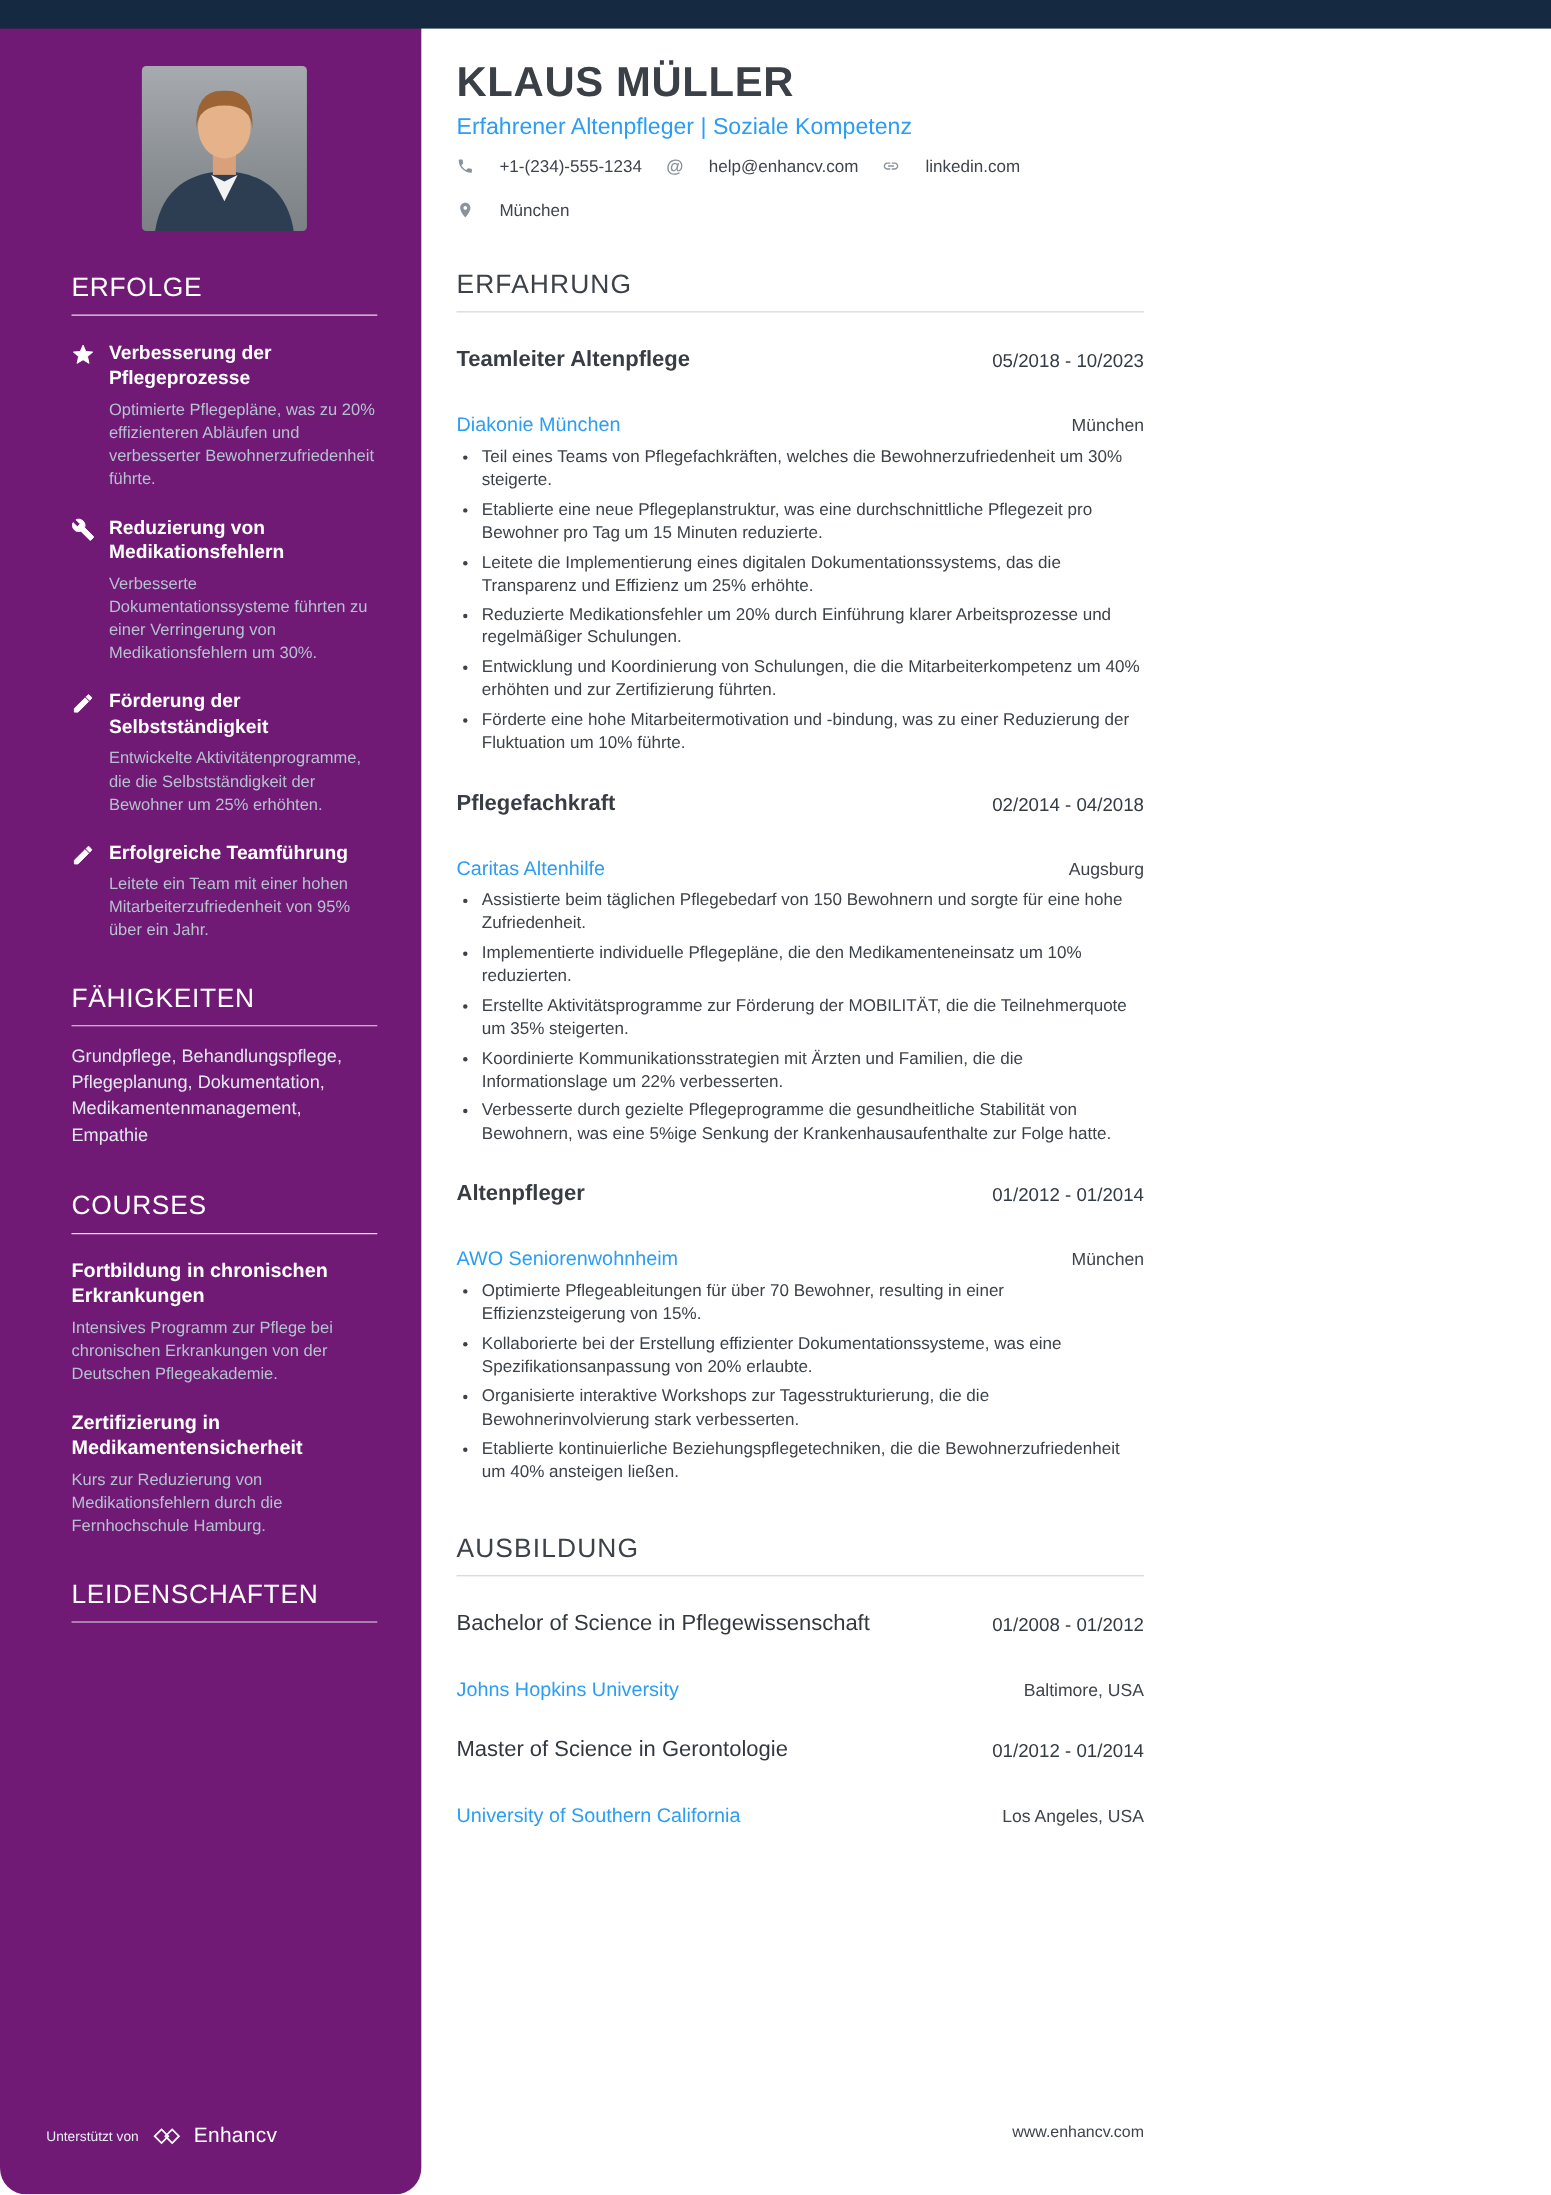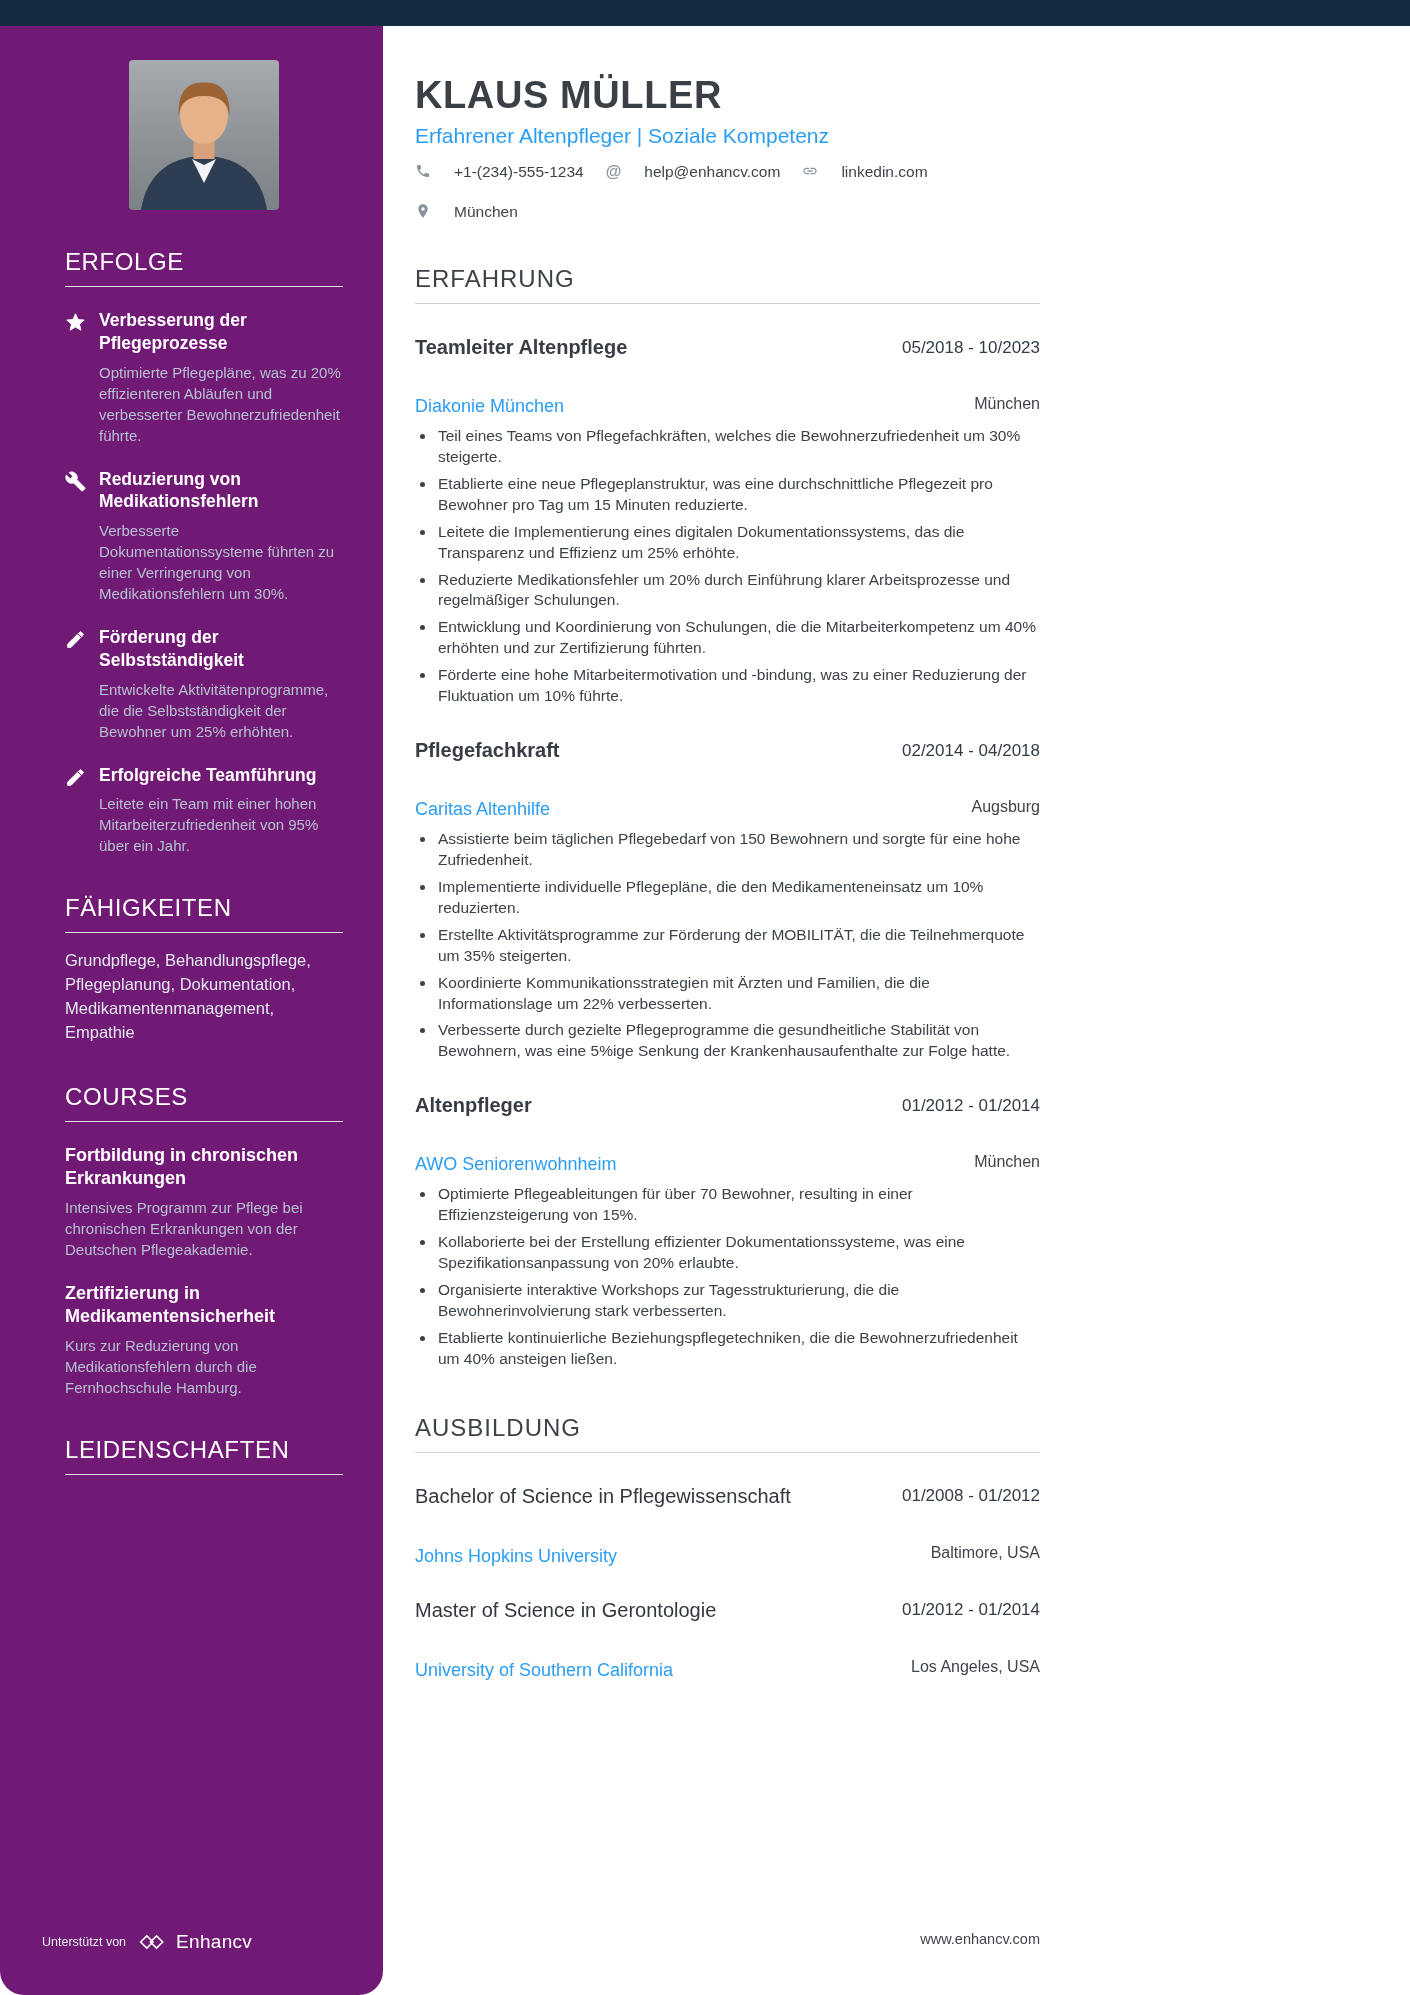--- a/index.html
+++ b/index.html
@@ -27,33 +27,33 @@
   .sb-course-title { font-size:18px; font-weight:700; line-height:1.28; color:#ffffff; }
   .sb-course-text  { margin-top:7px; font-size:15px; line-height:1.4; color:#b5c1cf; }
   .sb-footer { position:absolute; bottom:42px; left:42px; display:flex; align-items:center; gap:12px; }
   .sb-footer-label { font-size:12.5px; color:#e7edf4; }
   .brand { display:flex; align-items:center; gap:8px; }
   .brand svg { width:30px; height:20px; }
   .brand-name { font-size:19px; color:#ffffff; letter-spacing:0.3px; }
 
   
   .main { margin-left:32px; width:625px; position:relative; padding-top:26px; }
-  .name { margin-top:48px; font-size:38px; font-weight:700; letter-spacing:0.6px; color:#3b4046; }
+  .name { margin-top:28px; font-size:38px; font-weight:700; letter-spacing:0.6px; color:#3b4046; }
   .subtitle { margin-top:7px; font-size:21px; color:#2b9df3; }
   .contact-row { margin-top:15px; display:flex; align-items:center; gap:22px; font-size:15.5px; color:#3f444b; flex-wrap:wrap; }
   .contact-item { display:flex; align-items:flex-start; gap:23px; }
   .contact-item svg { width:16px; height:16px; fill:#8a939c; }
   .at-glyph { color:#8a939c; font-size:16px; font-weight:700; }
   .section { margin-top:44px; }
   .section-heading { font-size:24px; font-weight:400; letter-spacing:1px; color:#3d4248;
                      padding-bottom:10px; border-bottom:1px solid #cfd2d6; }
   .summary-text { margin-top:14px; font-size:16px; line-height:1.42; color:#3f454c; }
 
   .job { margin-top:22px; }
-  .row-split { display:flex; justify-content:space-between; align-items:center;margin-top:32px; }
+  .row-split { display:flex; justify-content:space-between; align-items:flex-end;margin-top:32px; }
   .job-title { font-size:20px; font-weight:700; color:#383d44; }
   .job-date  { font-size:17px; color:#333b44; white-space:nowrap; }
   .job-company { font-size:18px; color:#2b9df3; margin-top:5px; }
   .job-location { font-size:16px; color:#3f444b; white-space:nowrap; }
   ul.bullets { margin-top:9px; padding-left:21px; list-style:disc; }
   ul.bullets li { font-size:15.5px; line-height:1.35; color:#3c4248; margin-bottom:6px; padding-left:2px; }
 
   .edu { margin-top:20px; }
   .edu-degree { font-size:20px; font-weight:400; color:#33383f; }
   .edu-school { font-size:18px; color:#2b9df3; margin-top:6px; }

